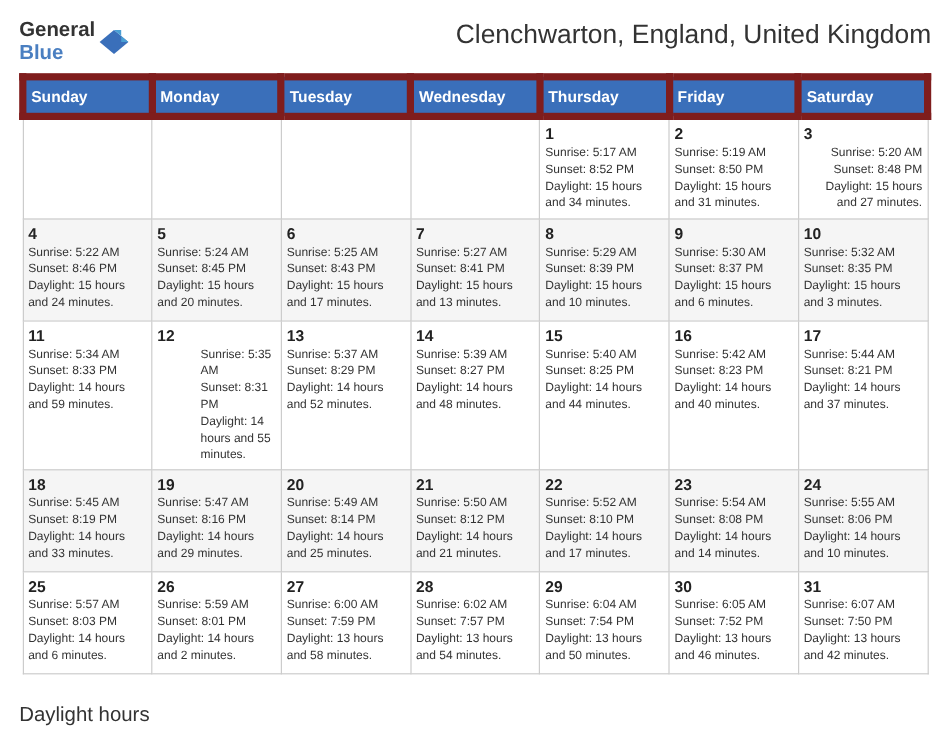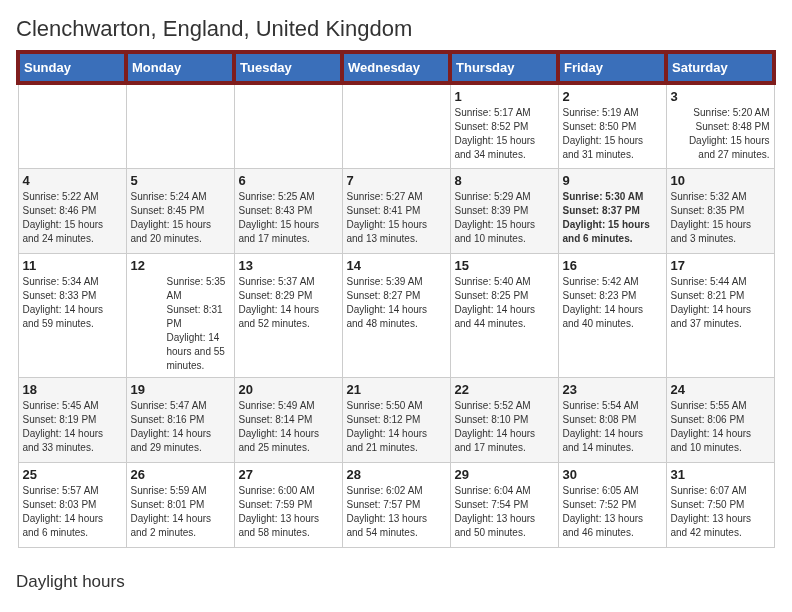--- a/index.html
+++ b/index.html
@@ -38,21 +38,21 @@
       width: 100%;
       border-collapse: collapse;
       font-size: 11px;
     }
     .calendar thead tr th {
       background-color: #3a6fba;
       color: #fff;
       padding: 6px 4px;
       text-align: left;
       font-size: 13px;
-      border: 4px solid #7f1d1d;
+      border: 6px solid #7f1d1d;
     }
     .calendar tbody tr td {
       border: 1px solid #ccc;
       vertical-align: top;
       padding: 4px;
       width: 108px;
       height: 85px;
       background: #fff;
     }
     .calendar tbody tr:nth-child(even) td {
@@ -75,20 +75,32 @@
     .footer-note {
       margin-top: 24px;
       font-size: 17px;
       color: #333;
     }
   </style>
 </head>
 <body>
 
 <div class="header">
+  <div class="logo">
+    <div style="display:flex; align-items:center; gap:2px;">
+      <span style="display:flex; flex-direction:column; line-height:1.1;">
+        <span style="font-size:17px; font-weight:bold; color:#333;">General</span>
+        <span style="font-size:17px; font-weight:bold; color:#4a7fc1;">Blue</span>
+      </span>
+      <svg width="28" height="28" viewBox="0 0 28 28">
+        <polygon points="14,4 26,14 14,24 2,14" fill="#3a6fba"></polygon>
+        <polygon points="14,4 26,14 20,14 20,4" fill="#4a9fd4"></polygon>
+      </svg>
+    </div>
+  </div>
   <div class="title-block">
     <h2>Clenchwarton, England, United Kingdom</h2>
   </div>
 </div>
 
 <table class="calendar">
   <thead>
     <tr>
     <th>Sunday</th>
         <th>Monday</th>
@@ -150,21 +162,21 @@
 Daylight: 15 hours and 13 minutes.</div>
         </td>
         <td>
           <div class="day-number">8</div>
           <div class="day-info" style="white-space: pre-line;">Sunrise: 5:29 AM
 Sunset: 8:39 PM
 Daylight: 15 hours and 10 minutes.</div>
         </td>
         <td>
           <div class="day-number">9</div>
-          <div class="day-info" style="white-space: pre-line; font-weight: bold;">Sunrise: 5:30 AM
+          <div class="day-info" style="white-space: pre-line;">Sunrise: 5:30 AM
 Sunset: 8:37 PM
 Daylight: 15 hours and 6 minutes.</div>
         </td>
         <td>
           <div class="day-number">10</div>
           <div class="day-info" style="white-space: pre-line;">Sunrise: 5:32 AM
 Sunset: 8:35 PM
 Daylight: 15 hours and 3 minutes.</div>
         </td>
       </tr>

